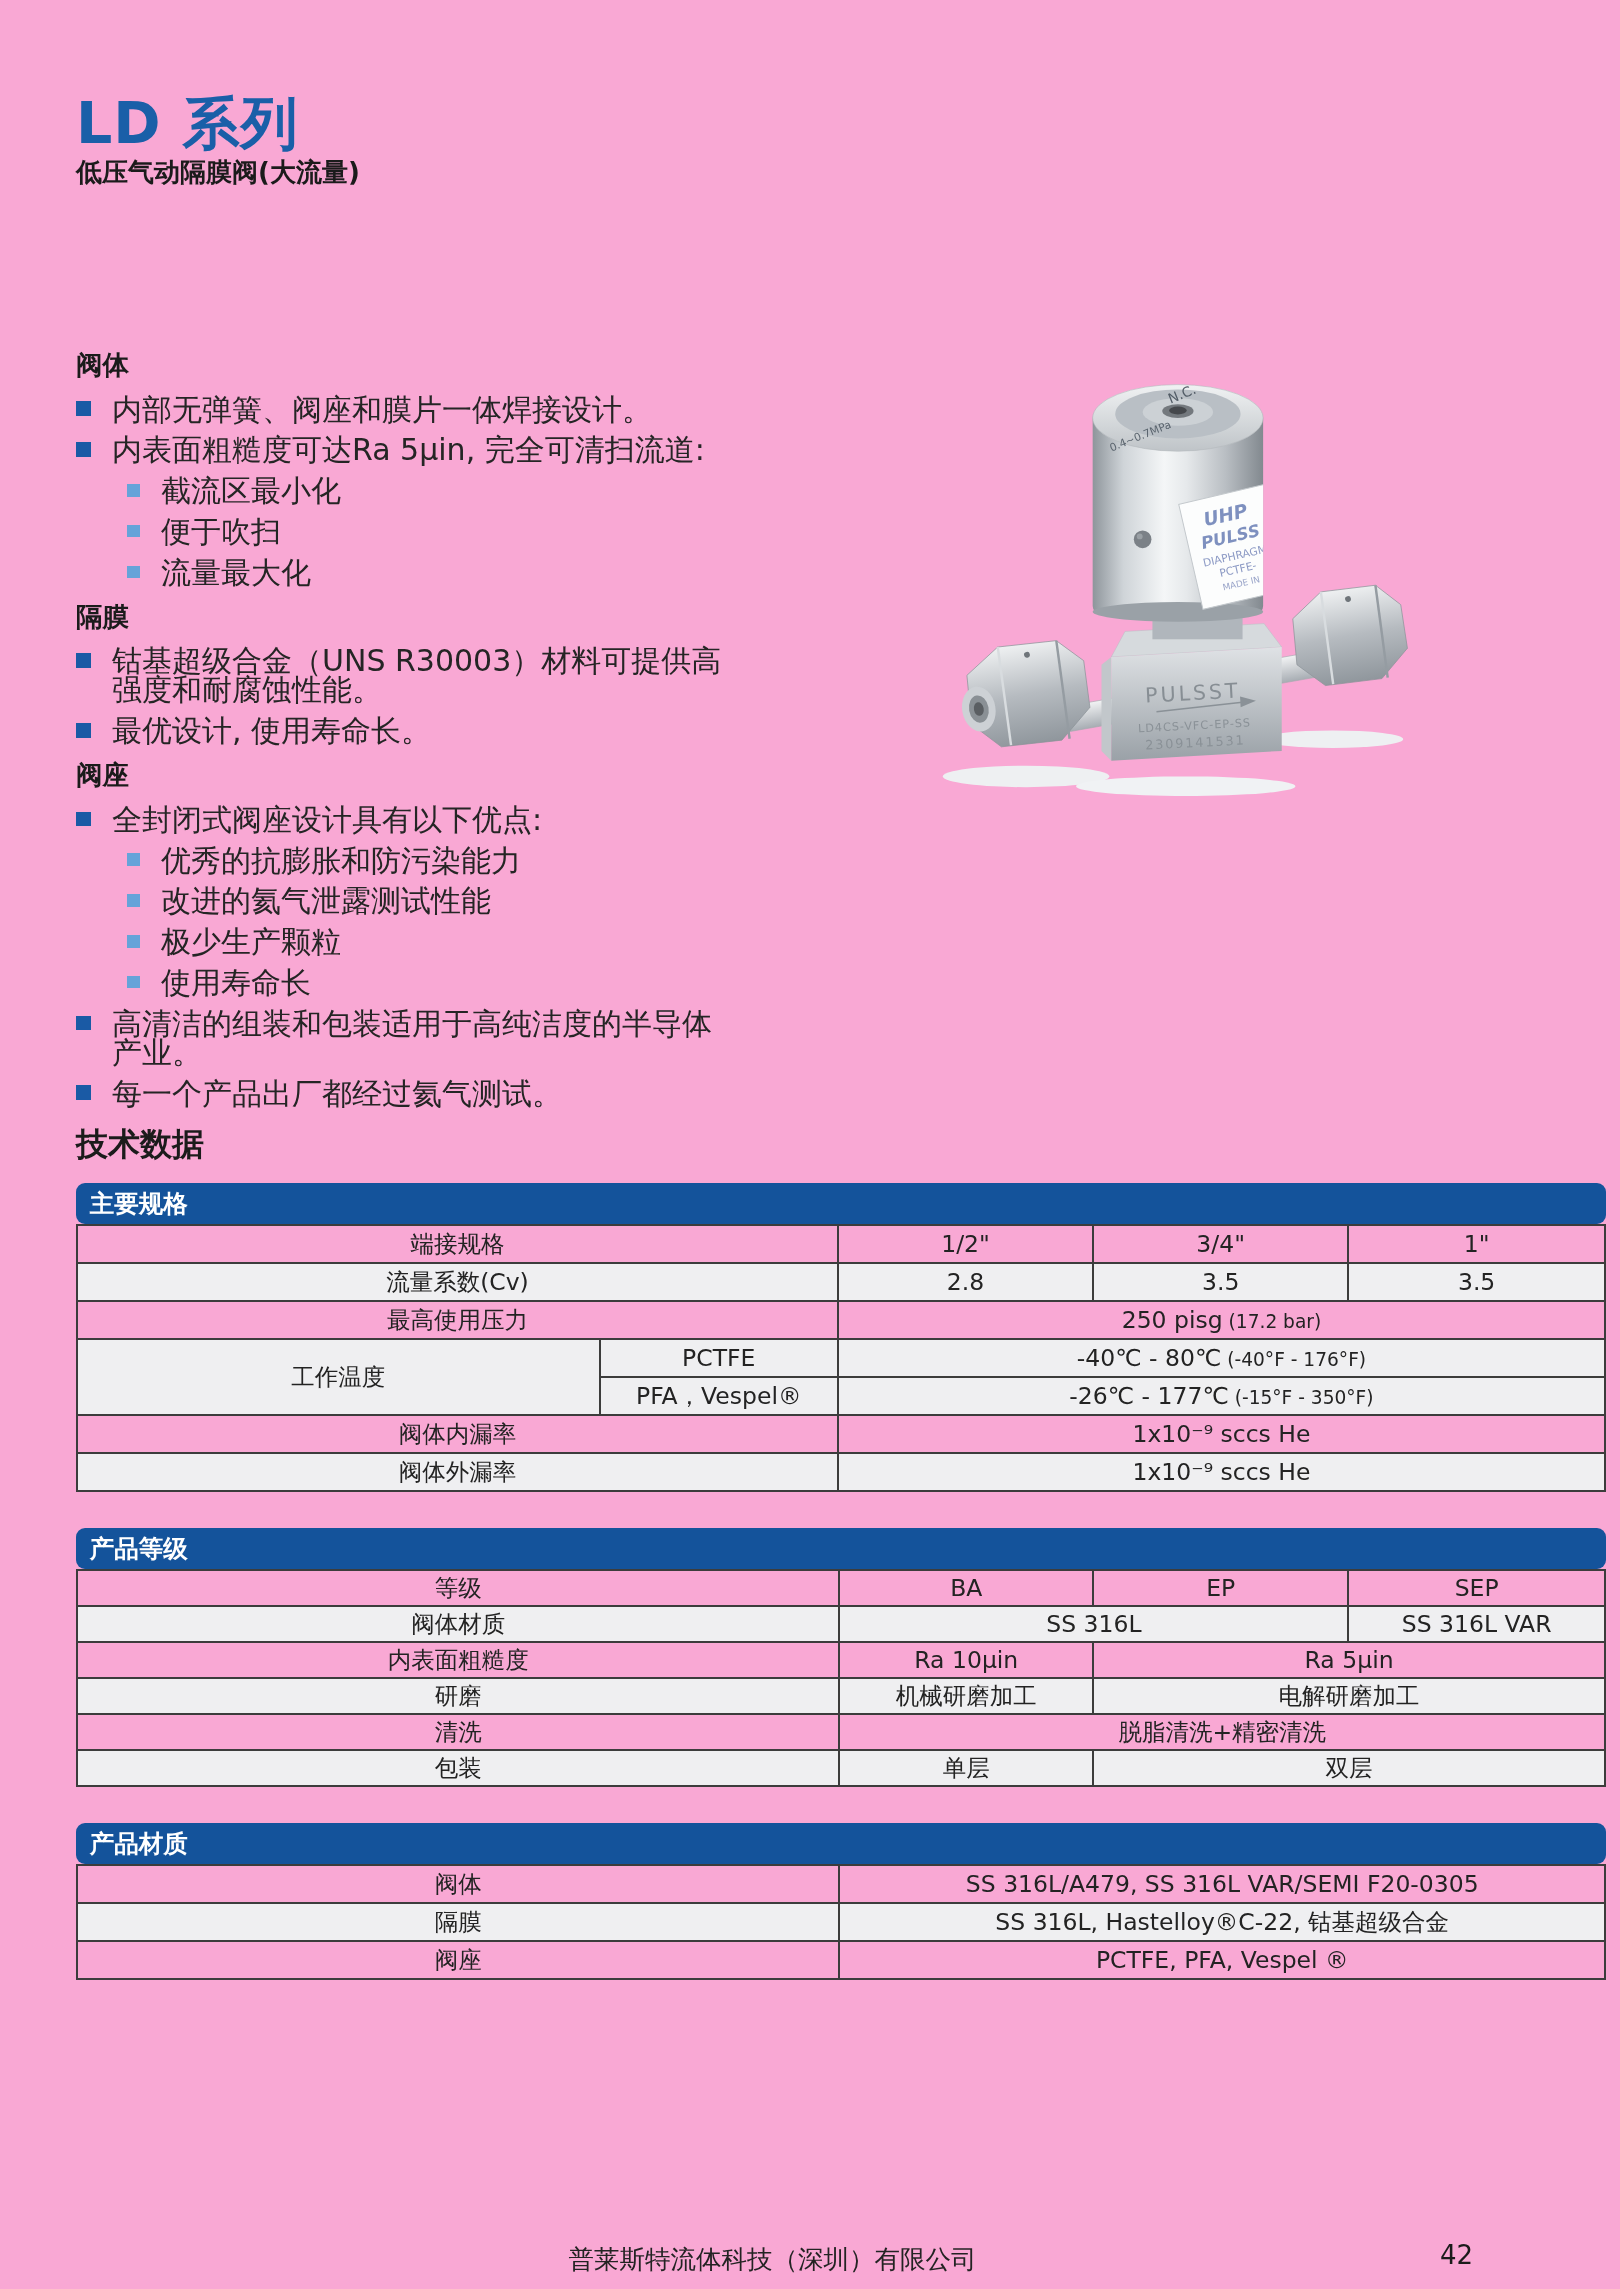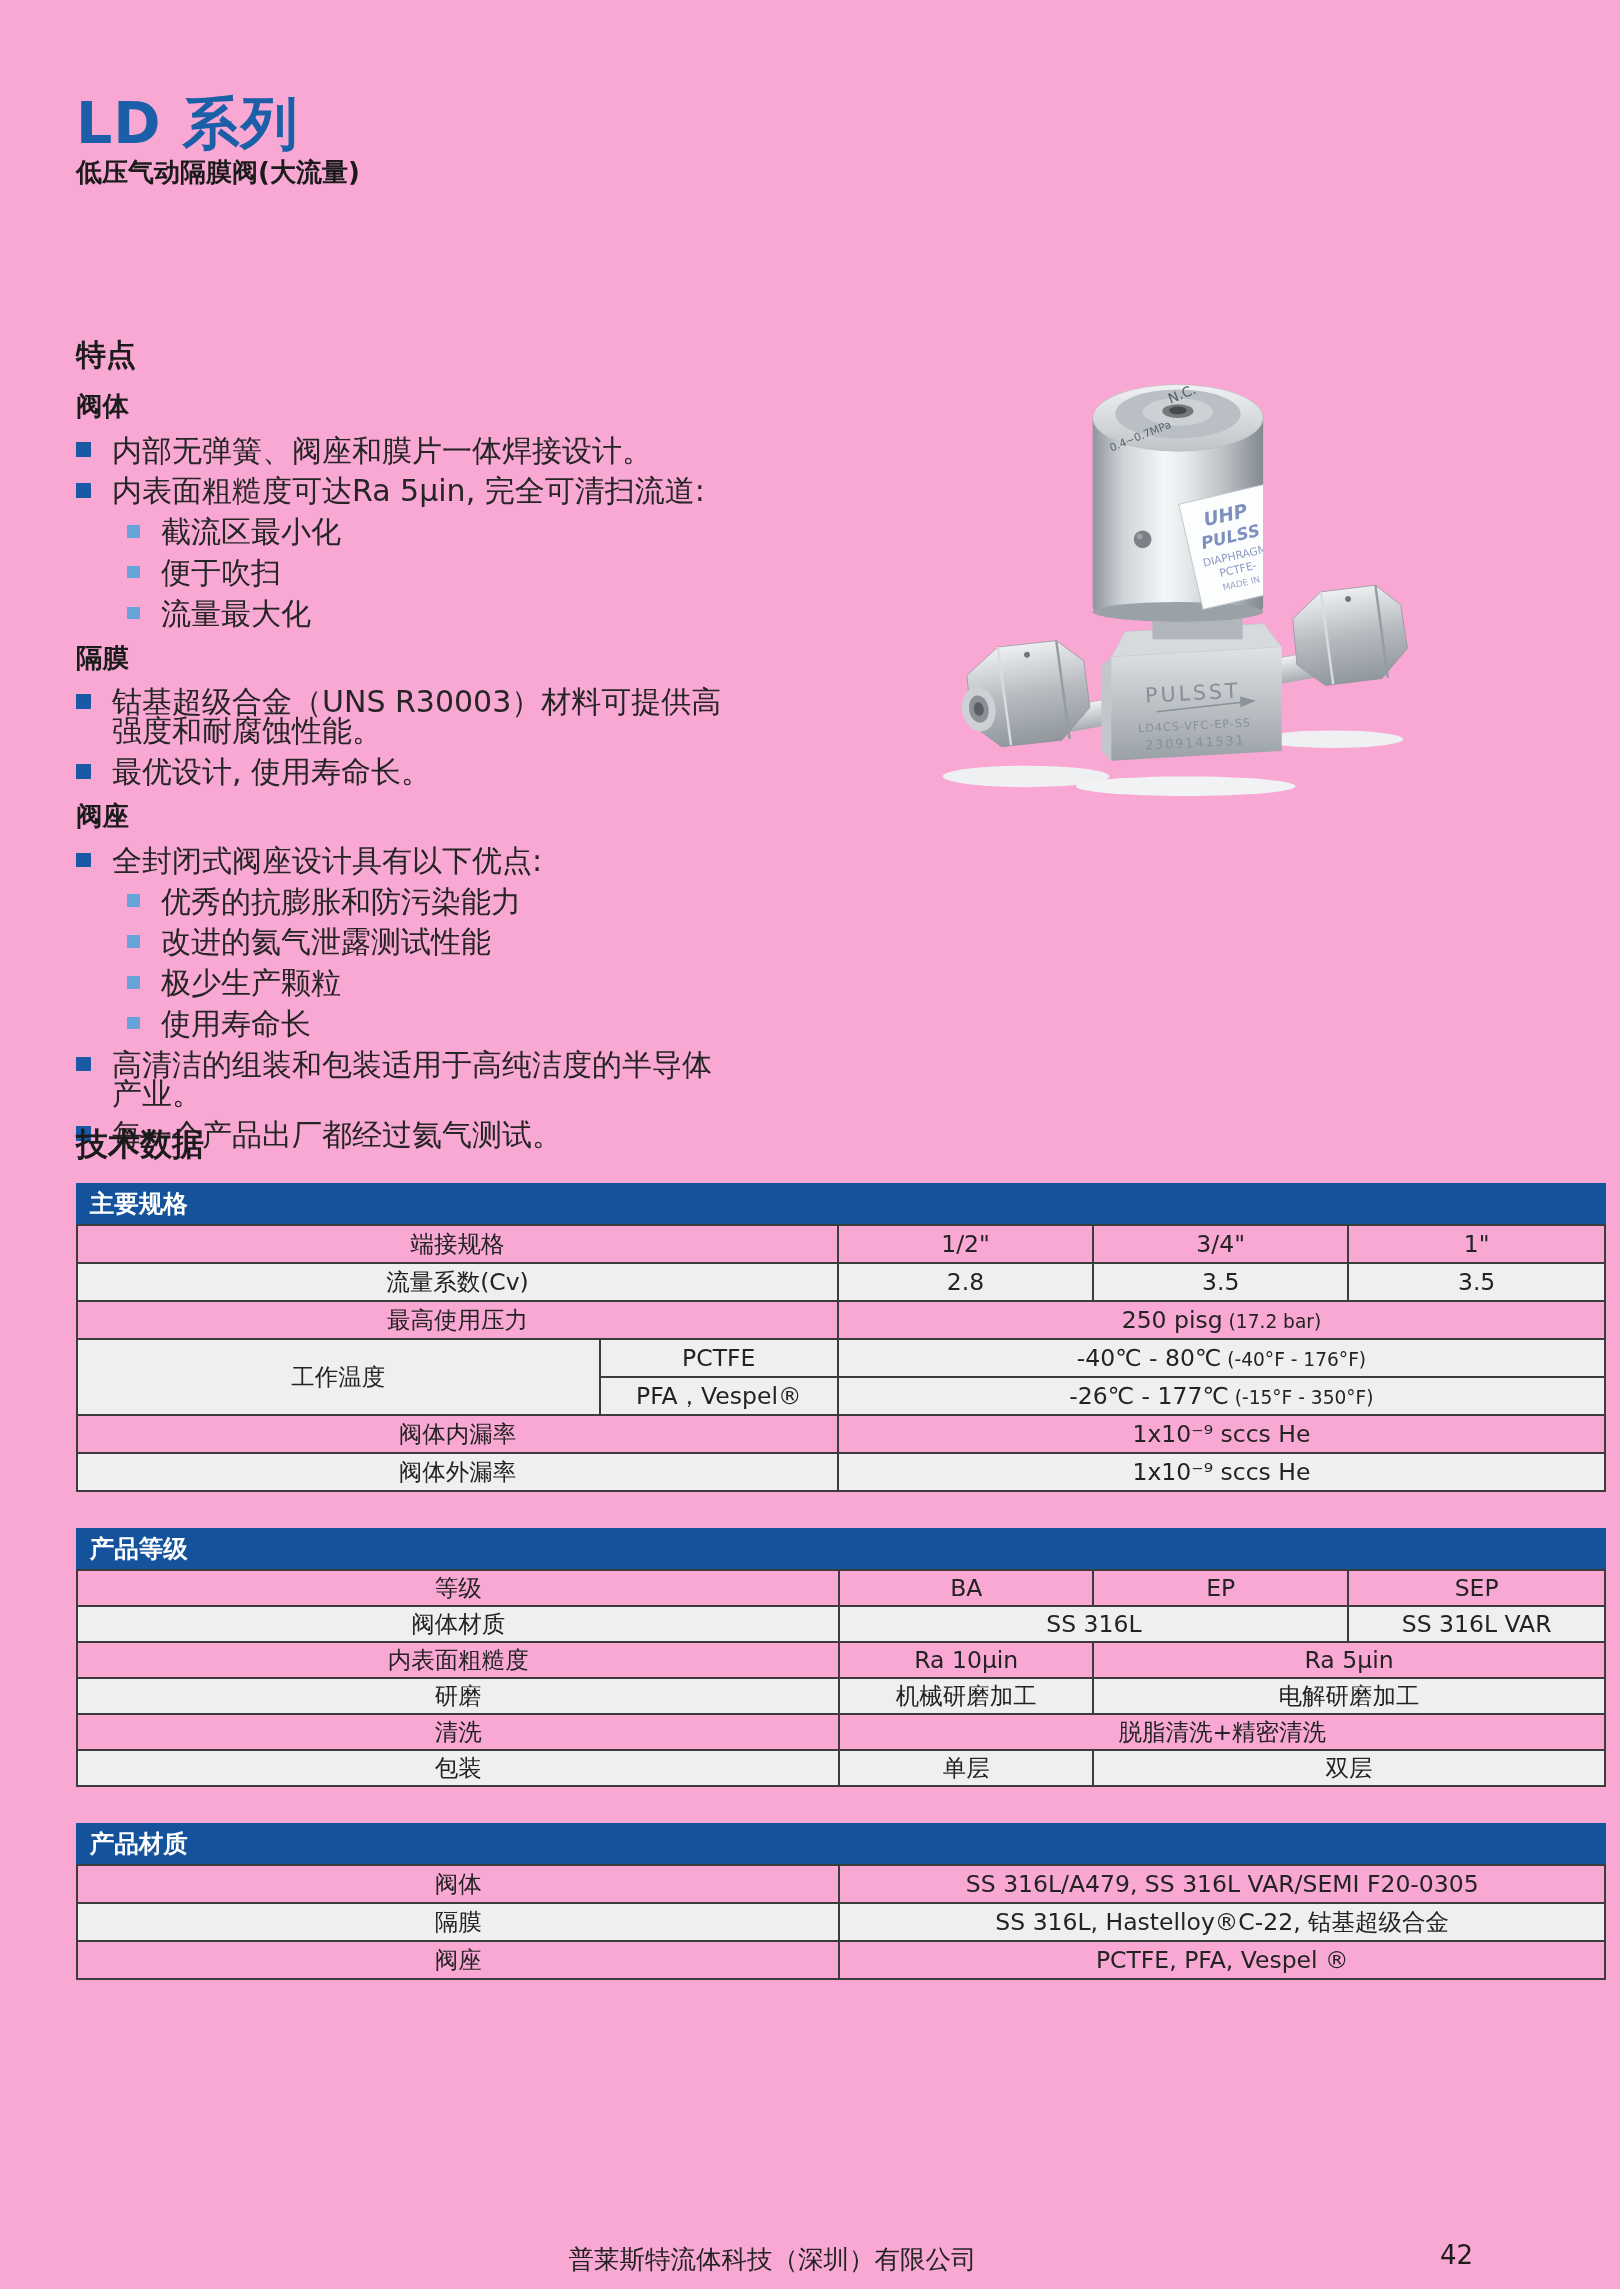--- a/index.html
+++ b/index.html
@@ -21,21 +21,21 @@
   .feature-list li.l1::before{content:"";position:absolute;left:0;top:6.9px;width:14.7px;height:14.7px;background:var(--bullet-dark);}
   .feature-list li.l2{margin-left:49px;}
   .feature-list li.l2::before{content:"";position:absolute;left:2px;top:7.8px;width:12.7px;height:12.7px;background:var(--bullet-light);}
 
   .photo{position:absolute;left:933px;top:355px;width:480px;height:451px;}
 
   .tech{position:absolute;left:76px;top:1123px;width:1530px;}
   .tech .heading{font-size:32px;font-weight:700;margin:0 0 15.7px 0;color:#1b1b1b;}
   .table-block{margin-bottom:36px;}
   .tbar{height:41px;line-height:41px;background:var(--bar-blue);color:#fff;font-size:24.5px;
-        font-weight:700;padding-left:13.7px;box-sizing:border-box;}
+        font-weight:700;padding-left:13.7px;box-sizing:border-box;border-radius:9px;}
   table.dt{width:100%;border-collapse:collapse;table-layout:fixed;border:2.9px solid #2e2e2e;}
   table.dt td{border:2px solid var(--table-border);text-align:center;font-size:23.5px;color:#232323;
               padding:0 3.9px;white-space:nowrap;overflow:hidden;}
   .tbl-spec td{height:36px;}
   .tbl-grade td{height:34px;}
   .tbl-material td{height:36px;}
   table.dt tr.shade td{background:var(--row-shade);}
   .sm{font-size:18.6px;}
 
   .footer-company{position:absolute;left:0;top:2242px;width:1545px;text-align:center;font-size:25.5px;color:#232323;}
@@ -43,21 +43,20 @@
 </style>
 </head>
 <body>
 
 <div class="page">
 
   <h1 class="title">LD 系列</h1>
   <h2 class="subtitle">低压气动隔膜阀(大流量)</h2>
 
   <section class="features">
-    <div class="heading">特点</div>
     <div id="feature-groups">
         <div class="group-title">阀体</div>
         <ul class="feature-list">
           <li class="l1">内部无弹簧、阀座和膜片一体焊接设计。</li>
           <li class="l1">内表面粗糙度可达Ra 5μin, 完全可清扫流道:</li>
           <li class="l2">截流区最小化</li>
           <li class="l2">便于吹扫</li>
           <li class="l2">流量最大化</li>
         </ul>
         <div class="group-title">隔膜</div>

